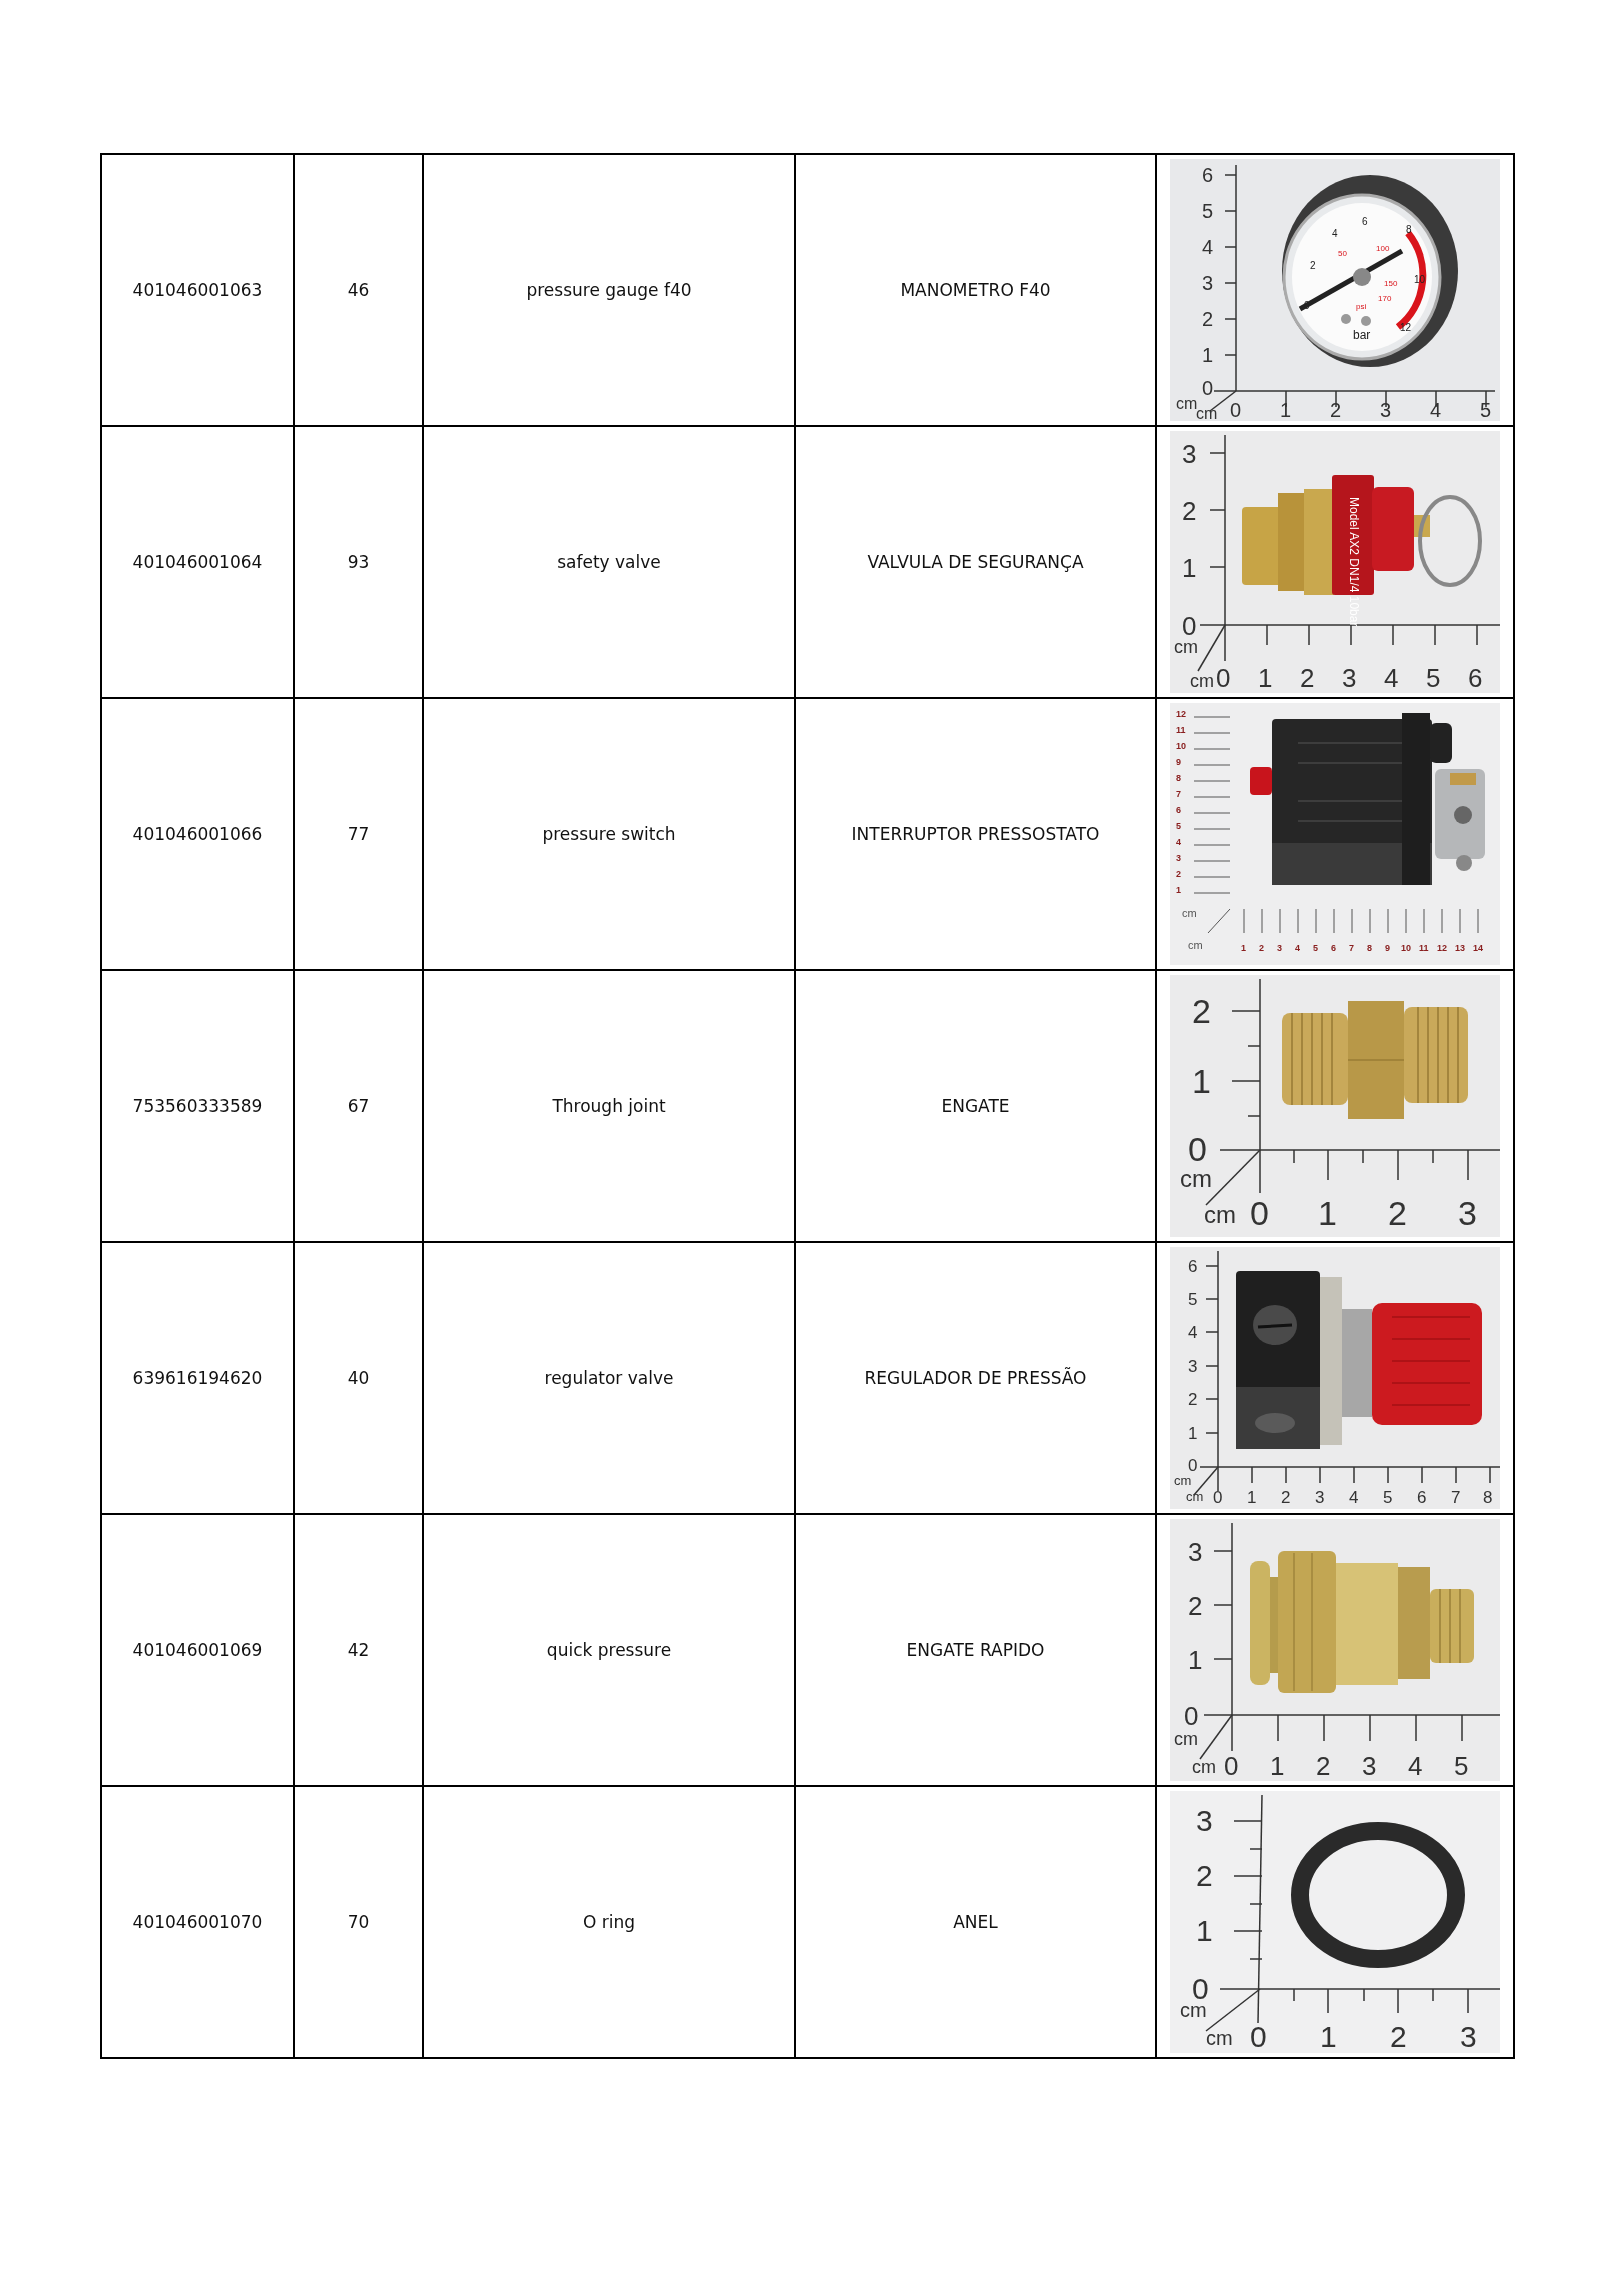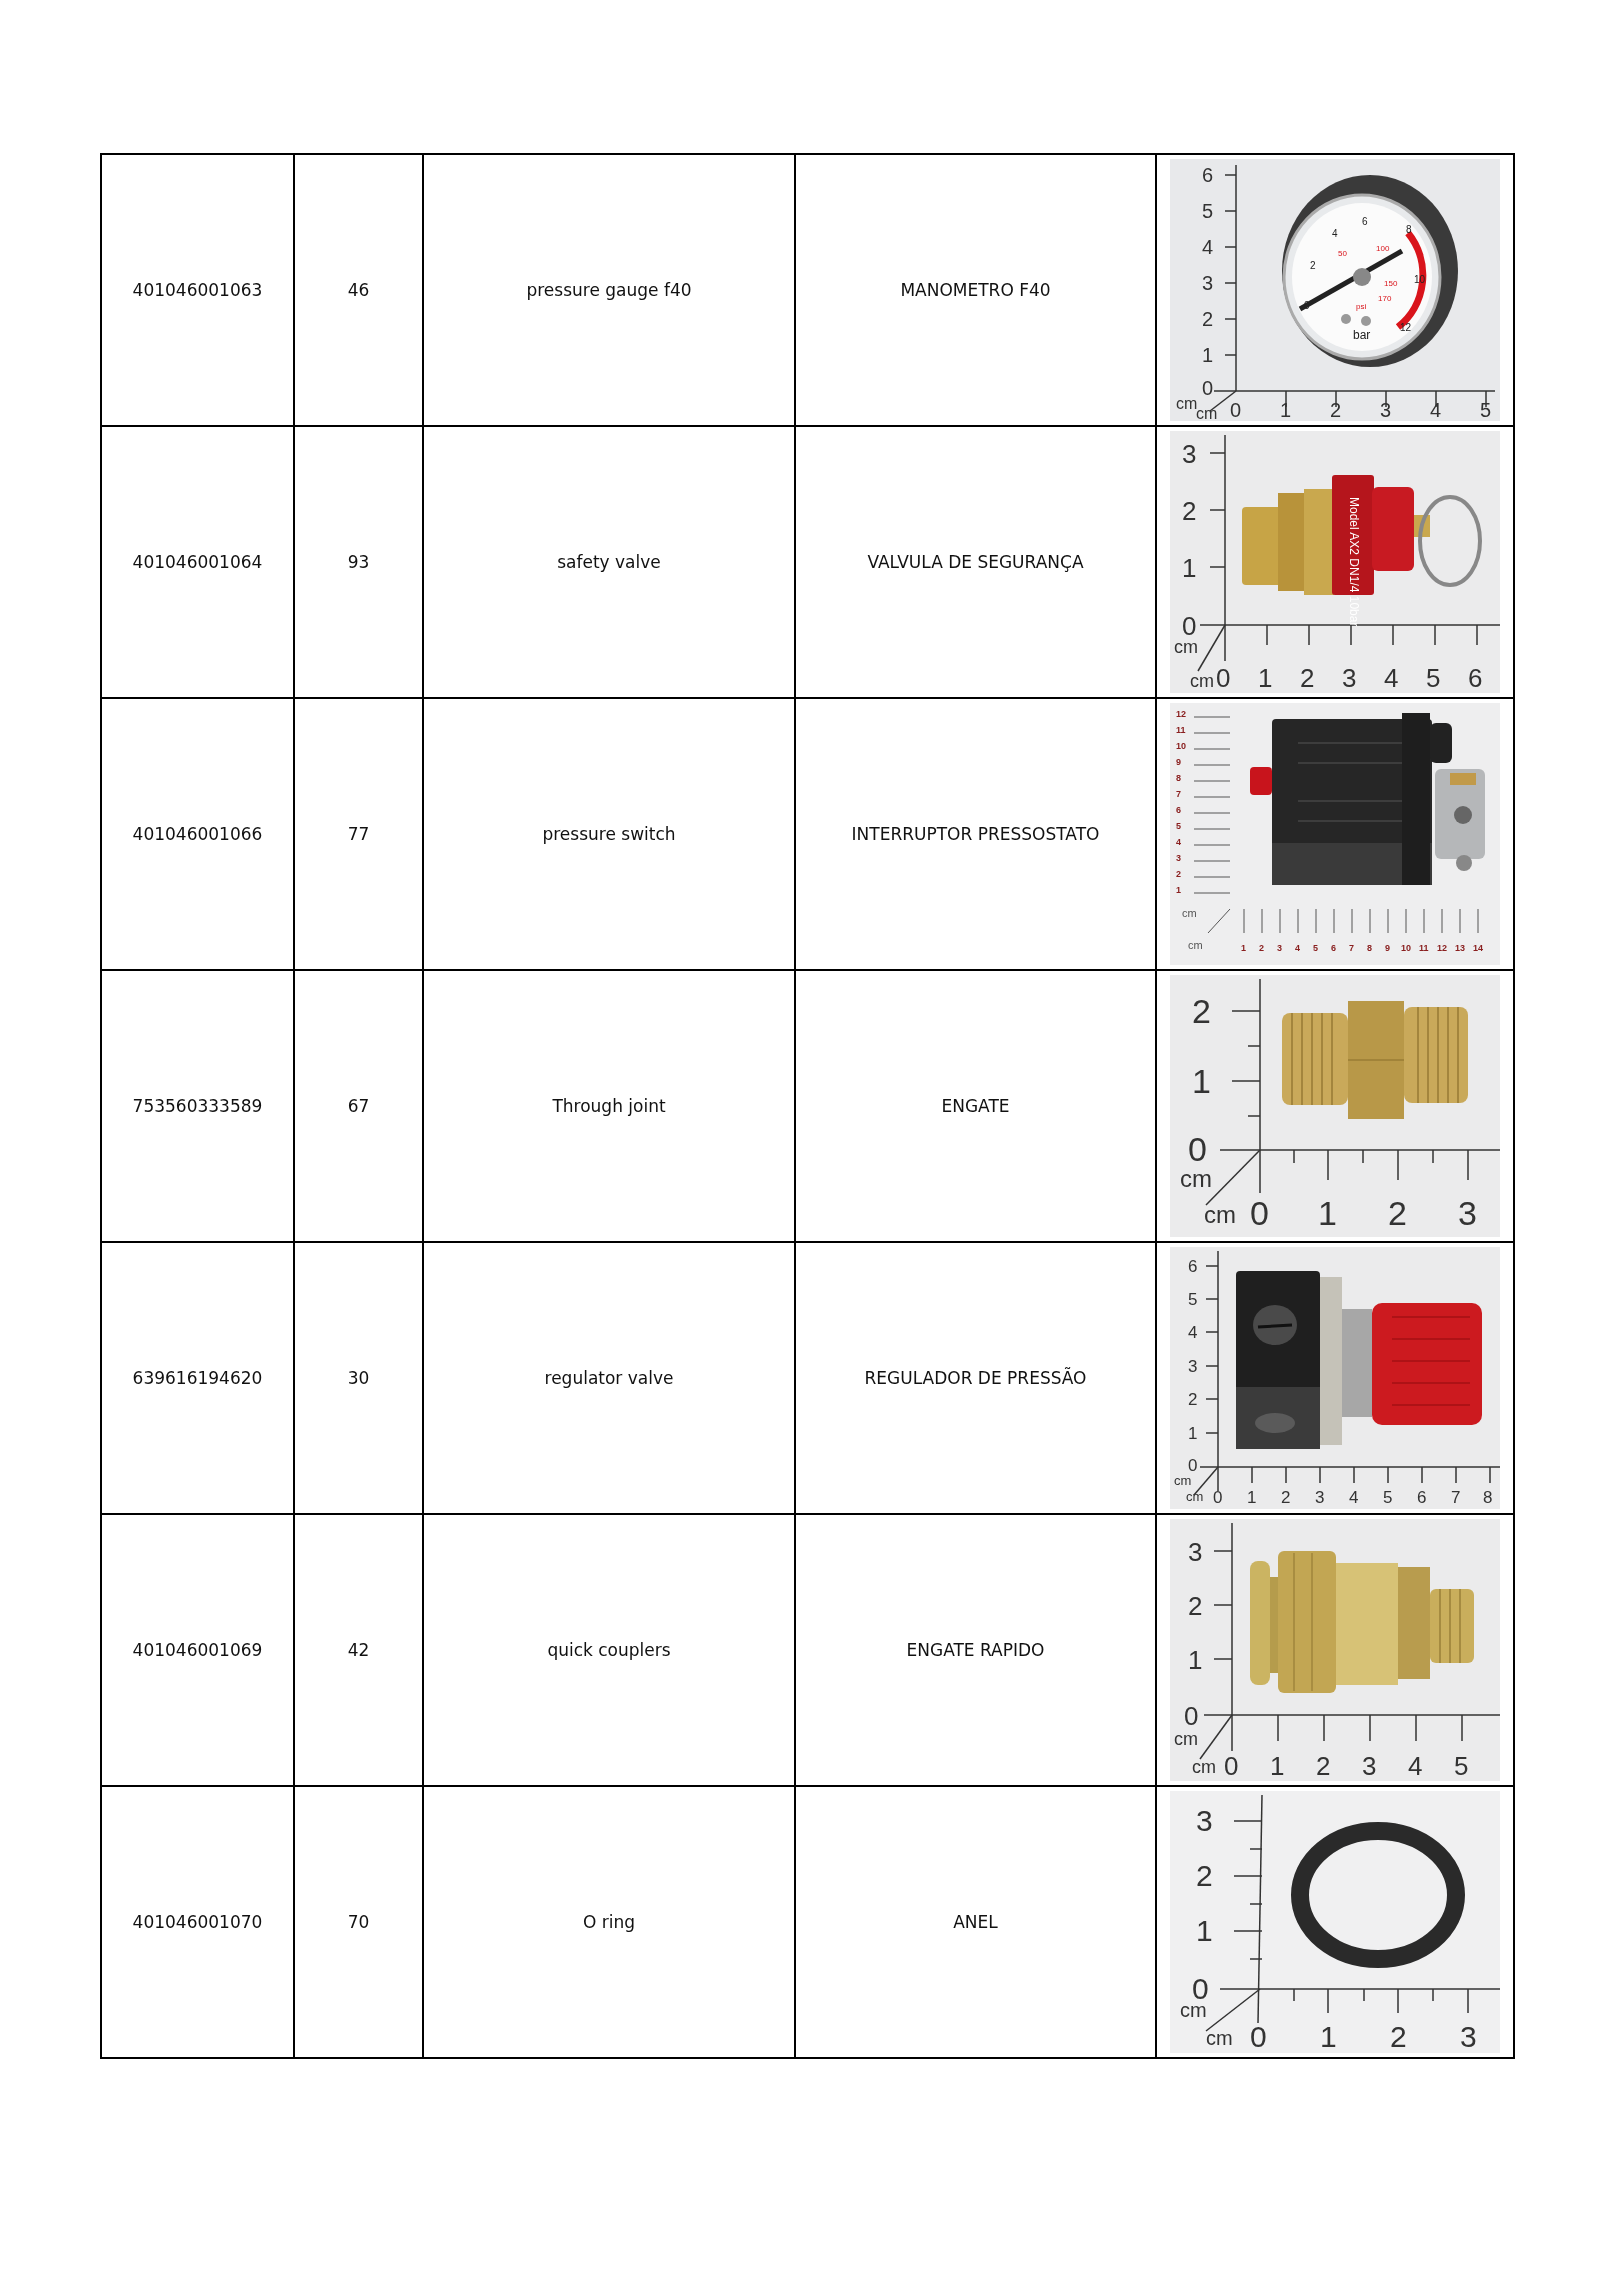--- a/index.html
+++ b/index.html
@@ -277,21 +277,21 @@
               <line x1="278" y1="32" x2="278" y2="128"></line>
               <line x1="288" y1="32" x2="288" y2="128"></line>
             </g>
           <line x1="178" y1="85" x2="234" y2="85" stroke="#8a6e2a"></line>
         </svg>
       </td>
     </tr>
 
     <tr>
       <td>639616194620</td>
-      <td>30</td>
+      <td>40</td>
       <td>regulator valve</td>
       <td>REGULADOR DE PRESSÃO</td>
       <td>
         <svg class="photo" viewBox="0 0 330 262">
           <rect width="330" height="262" fill="#ebebec"></rect>
           <g stroke="#333" stroke-width="1.5" fill="none">
             <line x1="48" y1="4" x2="48" y2="244"></line>
               <line x1="30" y1="220" x2="330" y2="220"></line>
               <line x1="24" y1="248" x2="48" y2="220"></line>
             <line x1="36" y1="19" x2="48" y2="19"></line>
@@ -344,21 +344,21 @@
               <line x1="222" y1="136" x2="300" y2="136"></line>
               <line x1="222" y1="158" x2="300" y2="158"></line>
             </g>
         </svg>
       </td>
     </tr>
 
     <tr>
       <td>401046001069</td>
       <td>42</td>
-      <td>quick couplers</td>
+      <td>quick pressure</td>
       <td>ENGATE RAPIDO</td>
       <td>
         <svg class="photo" viewBox="0 0 330 262">
           <rect width="330" height="262" fill="#ebebec"></rect>
           <g stroke="#333" stroke-width="1.5" fill="none">
             <line x1="62" y1="4" x2="62" y2="232"></line>
               <line x1="34" y1="196" x2="330" y2="196"></line>
               <line x1="30" y1="240" x2="62" y2="196"></line>
             <line x1="44" y1="32" x2="62" y2="32"></line>
               <line x1="44" y1="86" x2="62" y2="86"></line>

